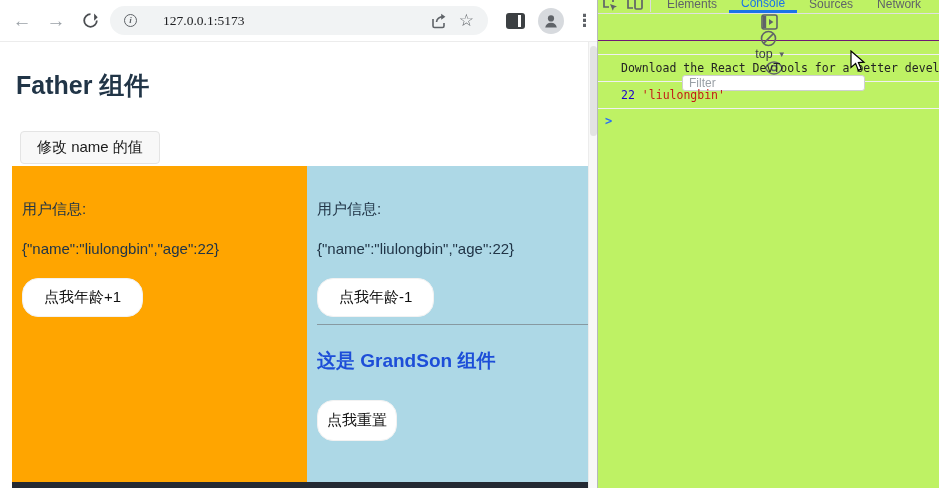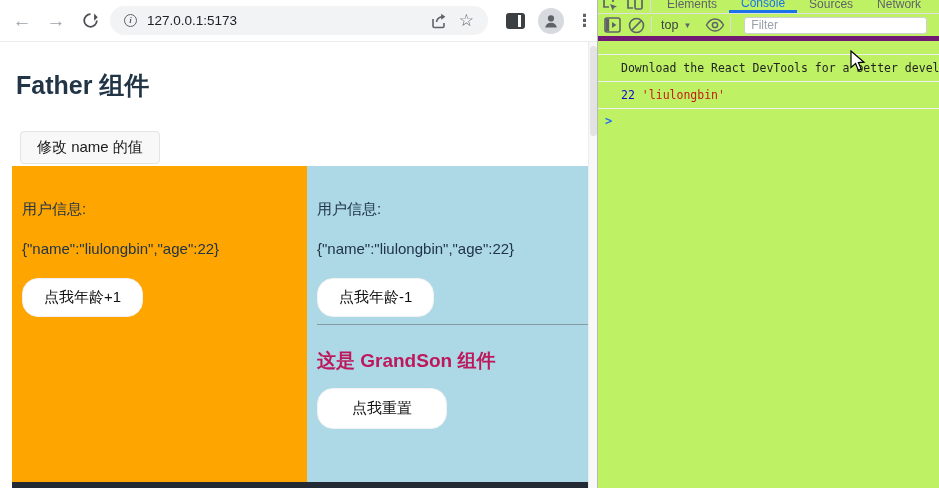--- a/index.html
+++ b/index.html
@@ -11,21 +11,21 @@
     background:#fff; border-bottom:1px solid #ececec; display:flex; align-items:center; }
   .nav-ic { font-size:19px; color:#9aa0a6; width:24px; text-align:center; line-height:24px; }
   .nav-ic.back { margin-left:10px; }
   .nav-ic.fwd { margin-left:10px; }
   .reload-wrap { margin-left:10px; width:24px; height:24px; display:flex; align-items:center; justify-content:center; }
   .omnibox { margin-left:8px; width:378px; height:29px; border-radius:15px;
     background:#f1f3f4; display:flex; align-items:center; padding:0 10px; }
   .info-ic { width:13px; height:13px; border:1.4px solid #5f6368; border-radius:50%;
     color:#5f6368; font-size:9px; line-height:11px; text-align:center;
     font-family:"Liberation Serif",serif; font-style:italic; font-weight:bold; margin-left:4px; }
-  .url-text { margin-left:10px; font-size:13.5px; color:#202124; flex:1; }
+  .url-text { margin-left:26px; font-size:13.5px; color:#202124; flex:1;font-family:Liberation Serif, serif; }
   .omni-ic { width:22px; display:flex; justify-content:center; margin-left:4px; }
   .star { font-size:17px; color:#5f6368; margin-left:8px; margin-right:4px; }
   .sidepanel-ic { margin-left:18px; width:19px; height:16px; background:#3c4043;
     border-radius:3px; position:relative; }
   .sidepanel-ic::after { content:""; position:absolute; top:2px; bottom:2px;
     right:4px; width:3px; background:#fff; }
   .avatar { margin-left:13px; width:26px; height:26px; border-radius:50%;
     background:#d7dade; display:flex; align-items:center; justify-content:center; }
   .dots { margin-left:12px; font-size:17px; color:#5f6368; font-weight:bold; letter-spacing:0; }
 
@@ -36,41 +36,41 @@
     color:#1a1a1a; background:#f8f8f8; border:1px solid #e4e4e4; border-radius:4px;
     font-family:inherit; cursor:pointer; }
   .panels { display:flex; margin-top:2px; height:318px; }
   .panel { padding:14px 10px 0 10px; color:#213547; }
   .panel-orange { width:295px; background:var(--orange); }
   .panel-blue { flex:1; background:var(--lightblue); }
   .panel p { margin:18px 0; font-size:15px; line-height:22px; }
   .white-btn { display:block; margin-top:4px; padding:9px 21px; font-size:15px; color:#111;
     background:#fff; border:1px solid #f2f2f2; border-radius:16px; font-family:inherit; cursor:pointer; }
   .panel-blue hr { border:none; border-top:1px solid #7d8a90; margin:7px 0 0 0; opacity:.8; }
-  .grandson-title { margin-top:23px; font-size:19px; font-weight:bold; color:#be185d; }
-  .reset-btn { margin-top:14px; padding:10px 34px; }
+  .grandson-title { margin-top:23px; font-size:19px; font-weight:bold; color:#1d4ed8; }
+  .reset-btn { margin-top:26px; padding:10px 9px; }
   .dark-bar { position:absolute; left:0; bottom:0; width:588px; height:6px; background:var(--dark_bar); }
 
   
   .page-scrollbar { position:absolute; left:588px; top:42px; width:9px; height:446px;
     background:#f8f8f8; border-left:1px solid #ececec; }
   .page-scroll-thumb { position:absolute; left:1px; top:4px; width:7px; height:90px;
     background:#e3e3e3; border-radius:4px; }
 
   
   .devtools { position:absolute; left:597px; top:0; width:342px; height:488px;
     background:#bef264; border-left:1px solid #b6b9bc; }
   .dt-tabbar { position:relative; height:14px; border-bottom:1px solid #e0e0e2;
     overflow:hidden; display:flex; align-items:flex-end; }
   .dt-topicon { position:relative; top:3px; }
   .dt-tab { font-size:12px; color:#5f6368; padding:0 12px 2px 12px; line-height:14px; white-space:nowrap; }
   .dt-tab.active { color:var(--tab_active); border-bottom:3px solid var(--tab_active); padding-bottom:0; }
   .vdiv { width:1px; height:12px; background:#dcdcde; margin:0 4px 1px 4px; align-self:flex-end; }
 
-  .dt-toolbar { height:27px; border-bottom:5px solid #701a75; display:flex; align-items:center; }
+  .dt-toolbar { height:27px; border-bottom:1px solid #701a75; display:flex; align-items:center;flex-direction:column; }
   .dt-tbicon { display:flex; align-items:center; justify-content:center; width:24px; height:24px; }
   .vdiv2 { width:1px; height:16px; background:#dcdcde; margin:0 3px; }
   .top-select { display:flex; align-items:center; font-size:12.5px; color:#3c4043; margin:0 2px 0 6px; }
   .caret { font-size:8px; color:#5f6368; margin-left:5px; }
   .filter-input { margin-left:10px; width:183px; height:17px; border:1px solid #cfcfd1;
     border-radius:3px; font-size:12px; color:#202124; padding:0 6px;
     font-family:inherit; outline:none; }
   .filter-input::placeholder { color:#9aa0a6; }
 
   .dt-console { padding-top:13px; font-family:"DejaVu Sans Mono","Liberation Mono",monospace; font-size:11.5px; }

